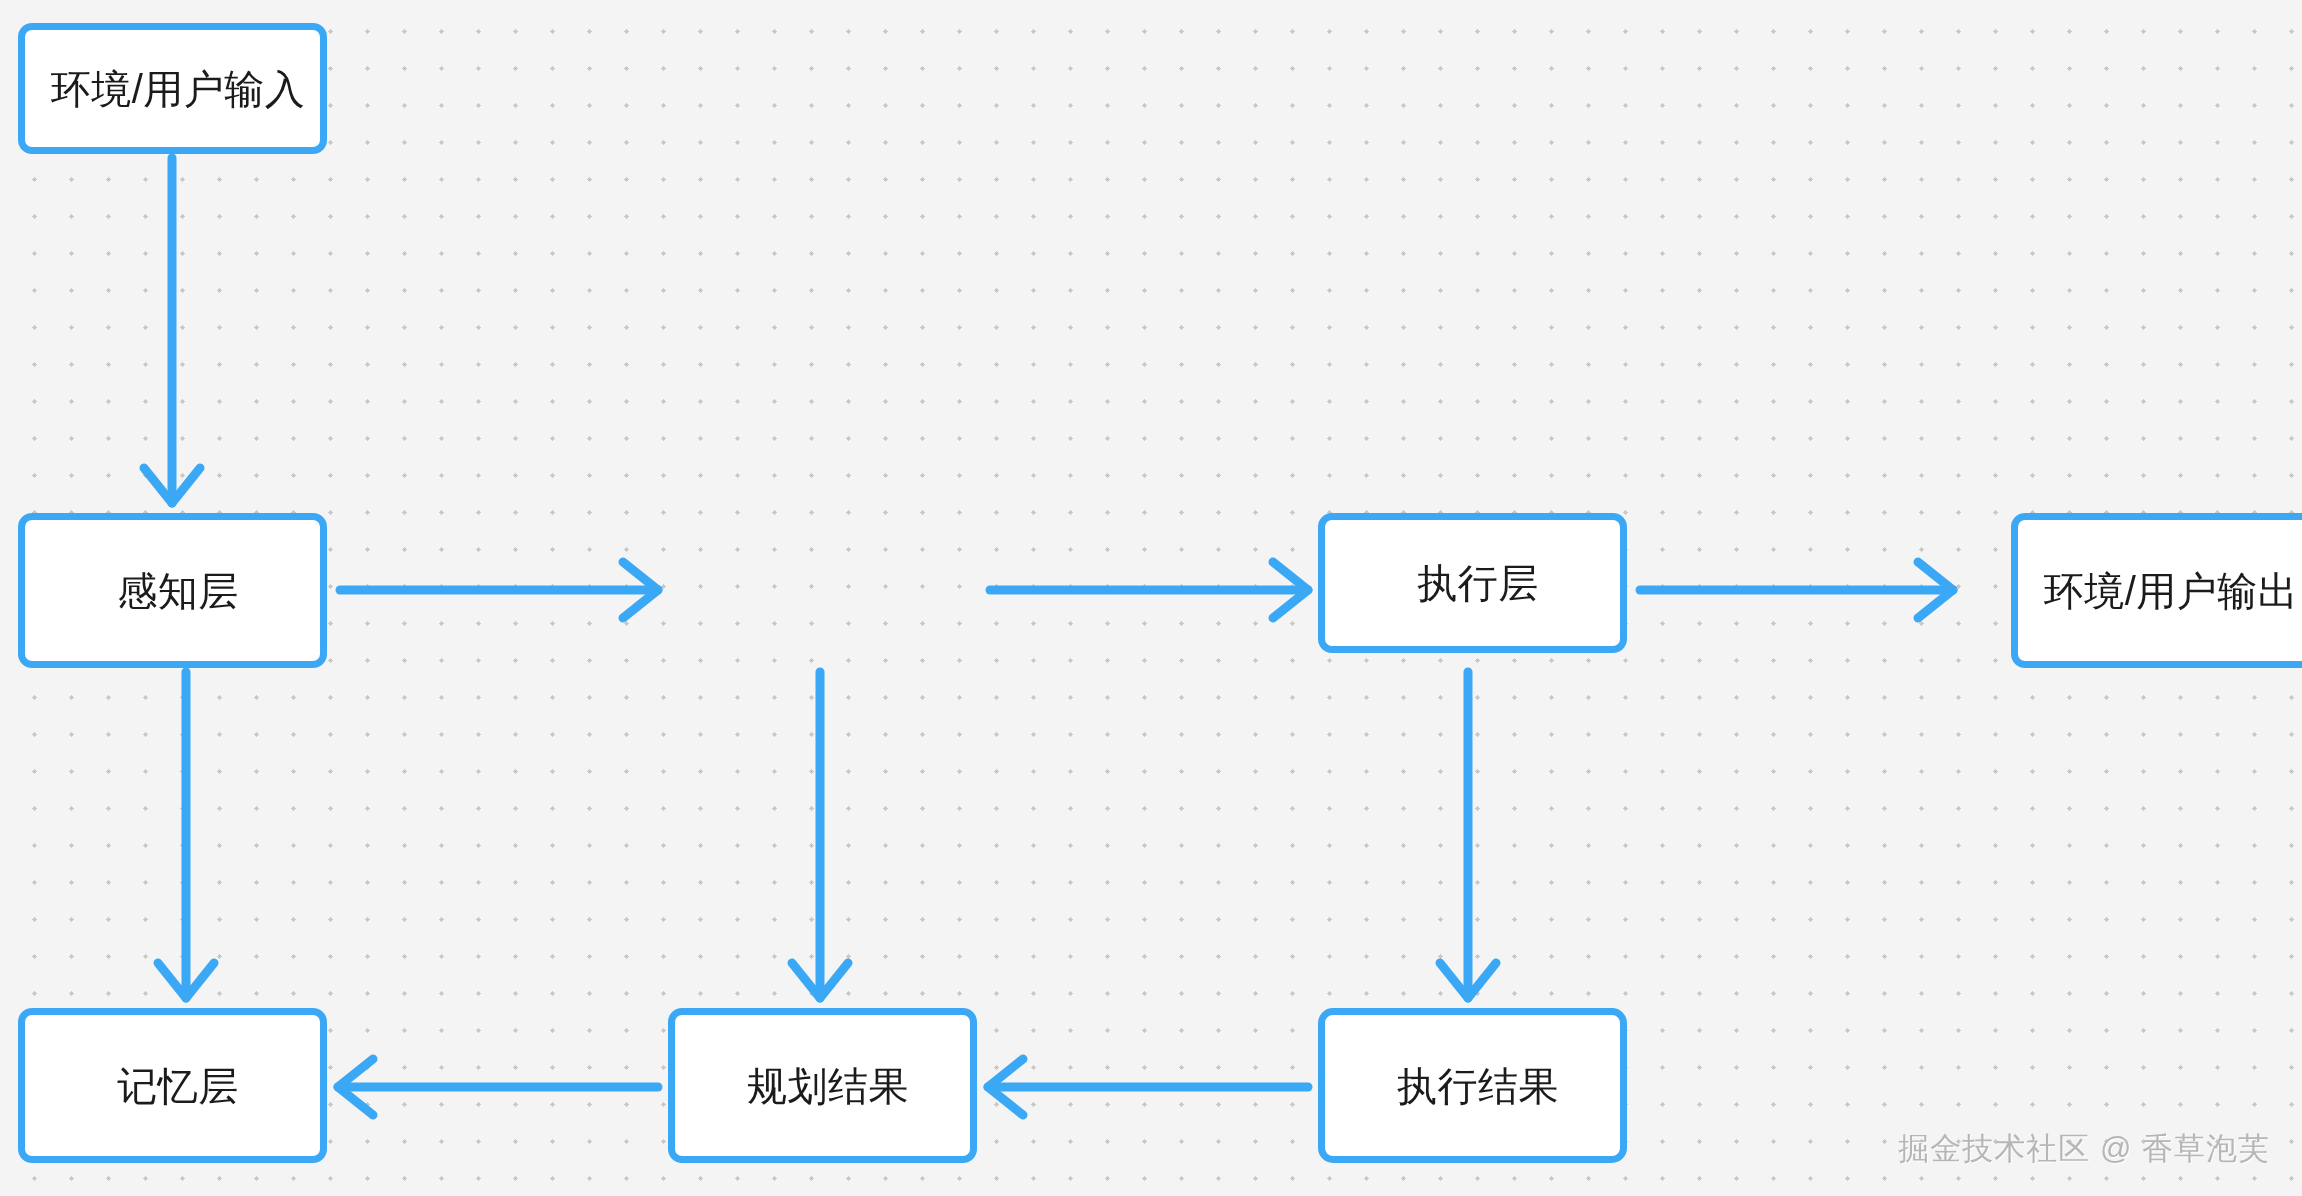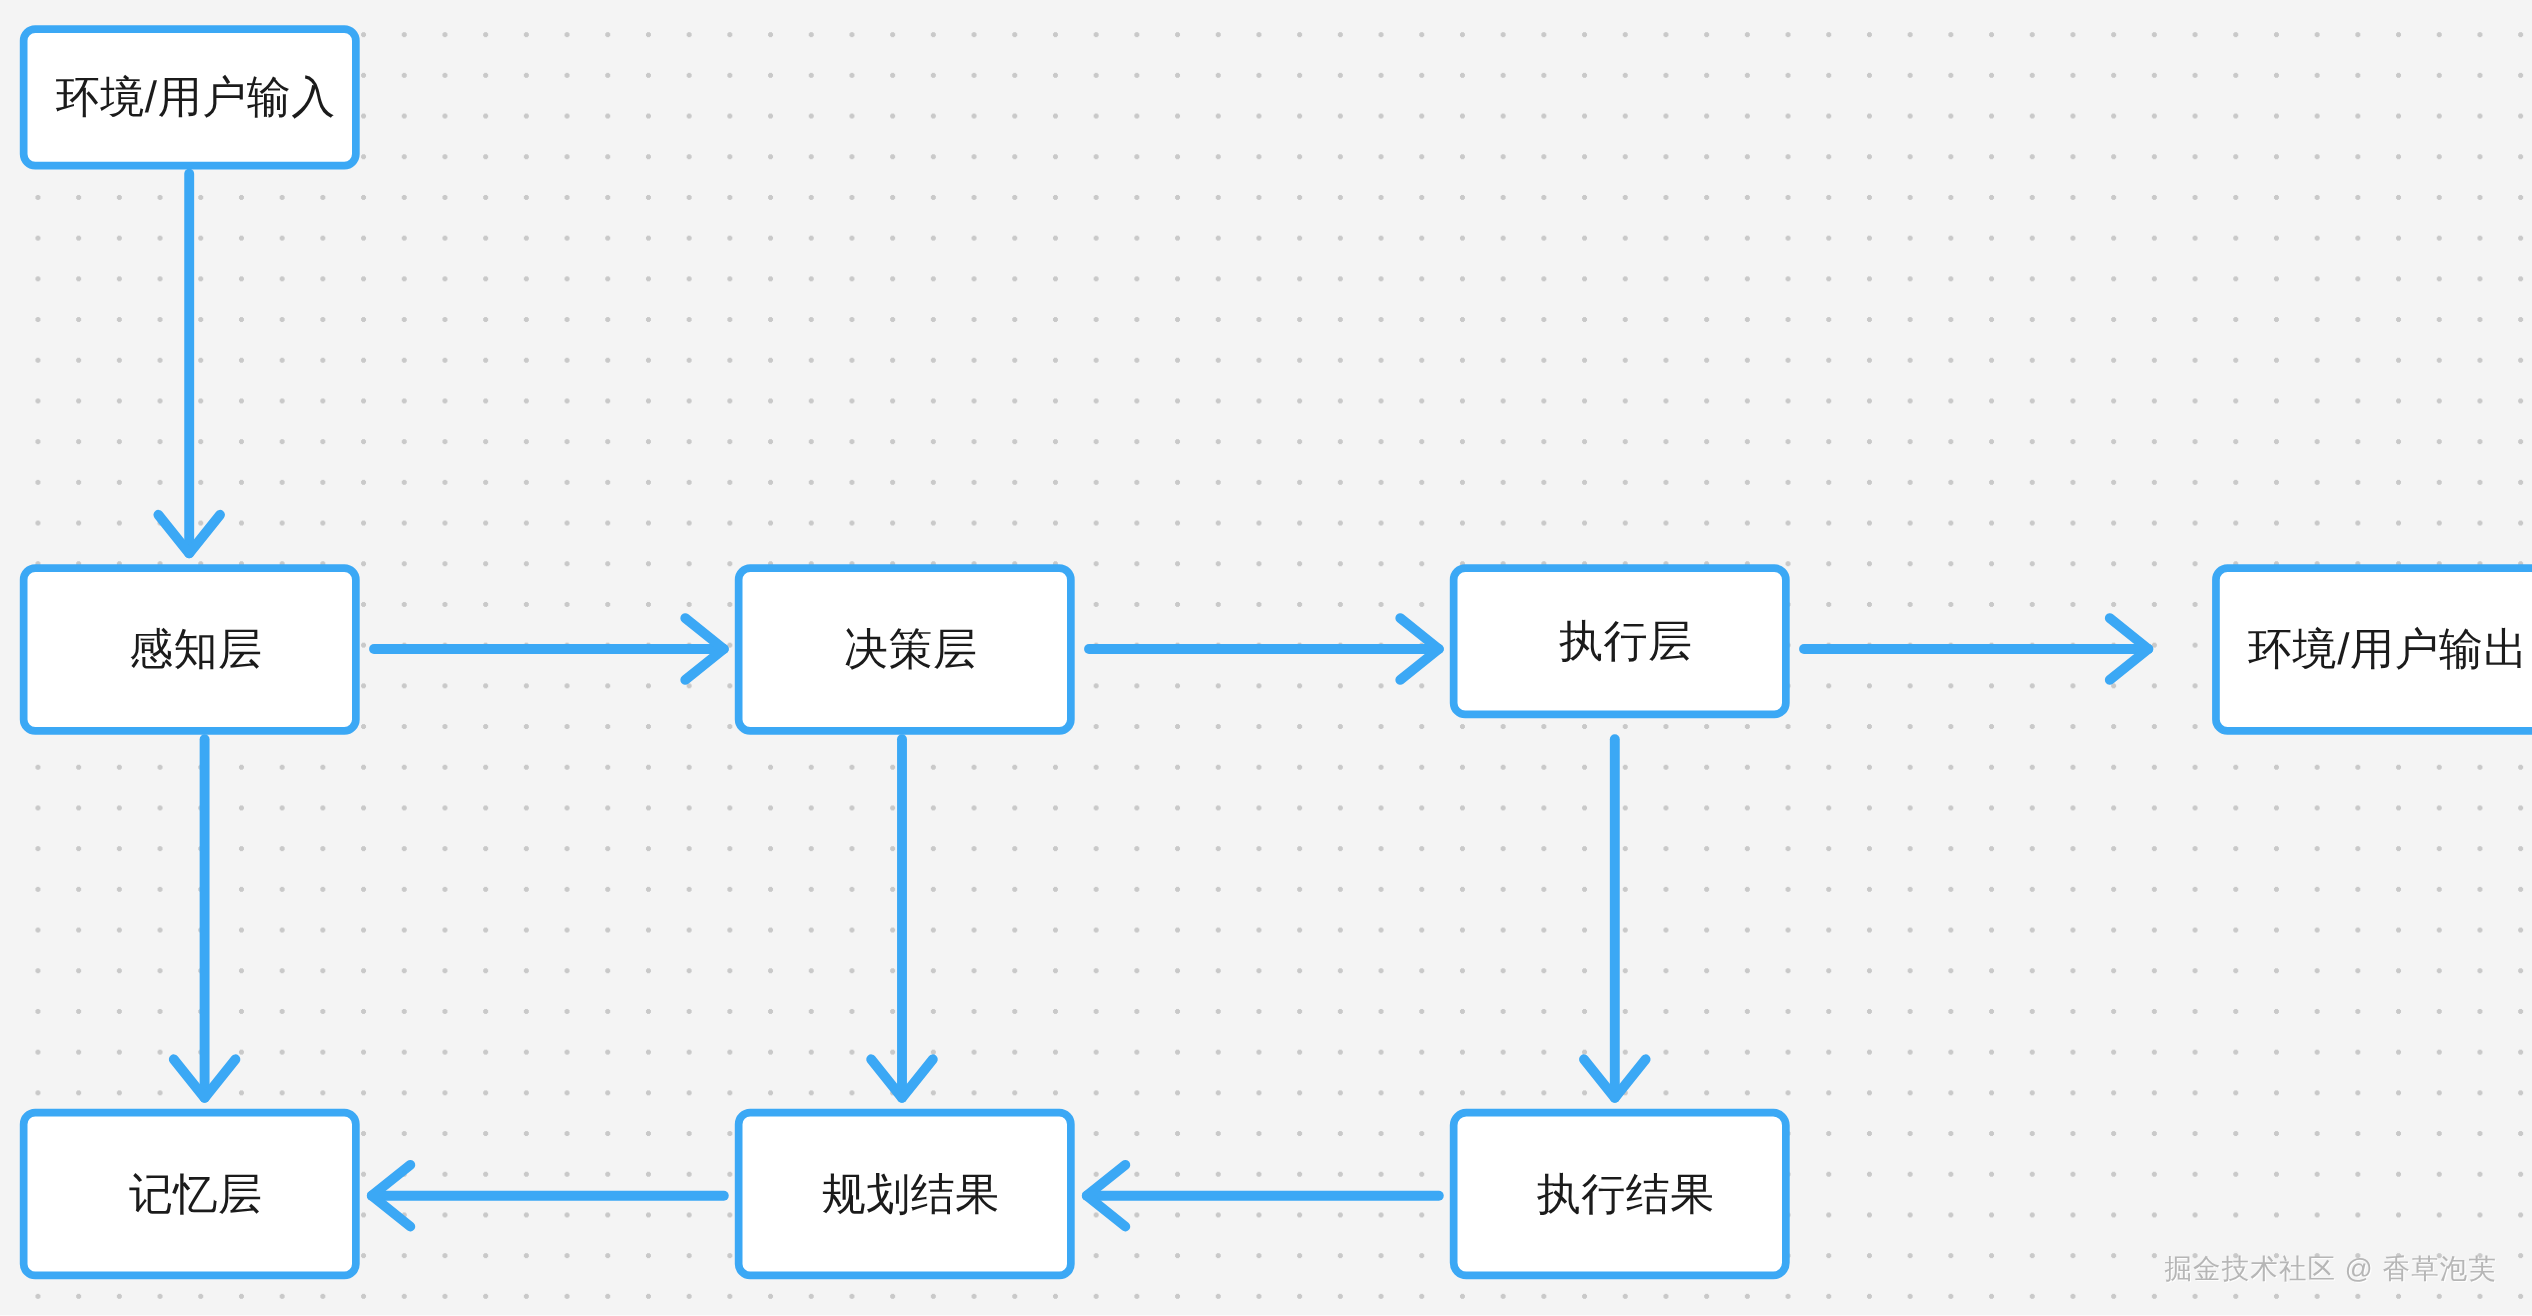--- a/index.html
+++ b/index.html
@@ -59,21 +59,21 @@
     stroke: #3ba8f5;
     stroke-width: 9;
     stroke-linecap: round;
     stroke-linejoin: round;
     fill: none;
   }
   #watermark {
     position: absolute;
     right: 32px;
     bottom: 26px;
-    font-size: 25px;
+    font-size: 31px;
     color: #b6b6b6;
     letter-spacing: 1px;
     white-space: nowrap;
     text-shadow: 1px 1px 0 rgba(255,255,255,0.9);
     font-family: "Liberation Sans", "DejaVu Sans", sans-serif;
   }
 </style>
 </head>
 <body>
 
@@ -128,23 +128,20 @@
   </svg>
 
   <div class="node" style="left:18px; top:23px; width:309px; height:131px;">
     <span class="label">环境/用户输入</span>
   </div>
 
   <div class="node" style="left:18px; top:513px; width:309px; height:155px;">
     <span class="label">感知层</span>
   </div>
 
-  <div class="node" style="left:668px; top:513px; width:309px; height:155px;">
-    <span class="label">决策层</span>
-  </div>
 
   <div class="node" style="left:1318px; top:513px; width:309px; height:140px;">
     <span class="label">执行层</span>
   </div>
 
   <div class="node" style="left:1963px; top:513px; width:309px; height:155px;margin-left:48px;">
     <span class="label">环境/用户输出</span>
   </div>
 
   <div class="node" style="left:18px; top:1008px; width:309px; height:155px;">

